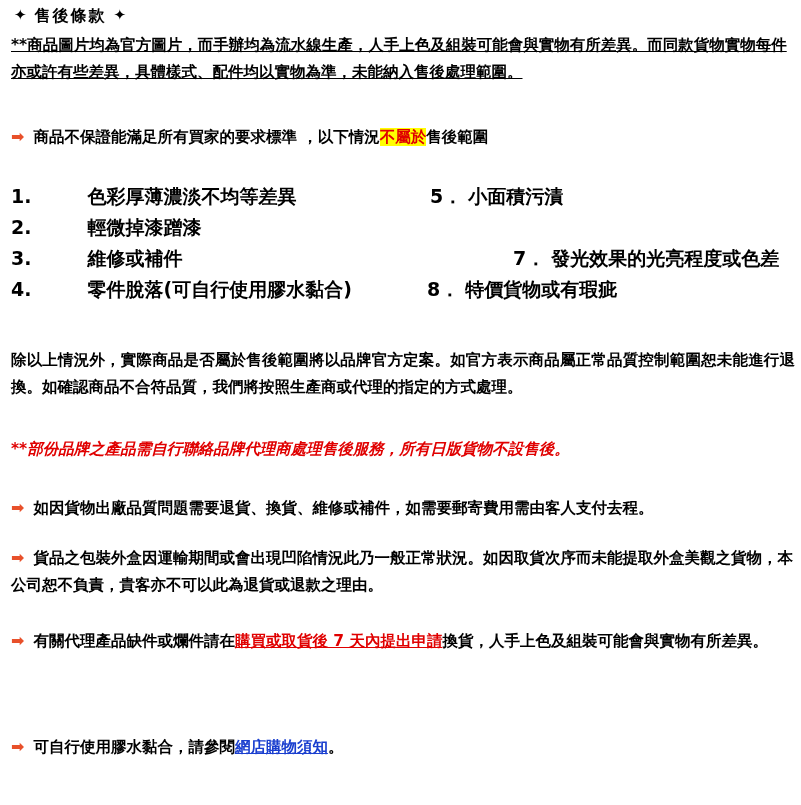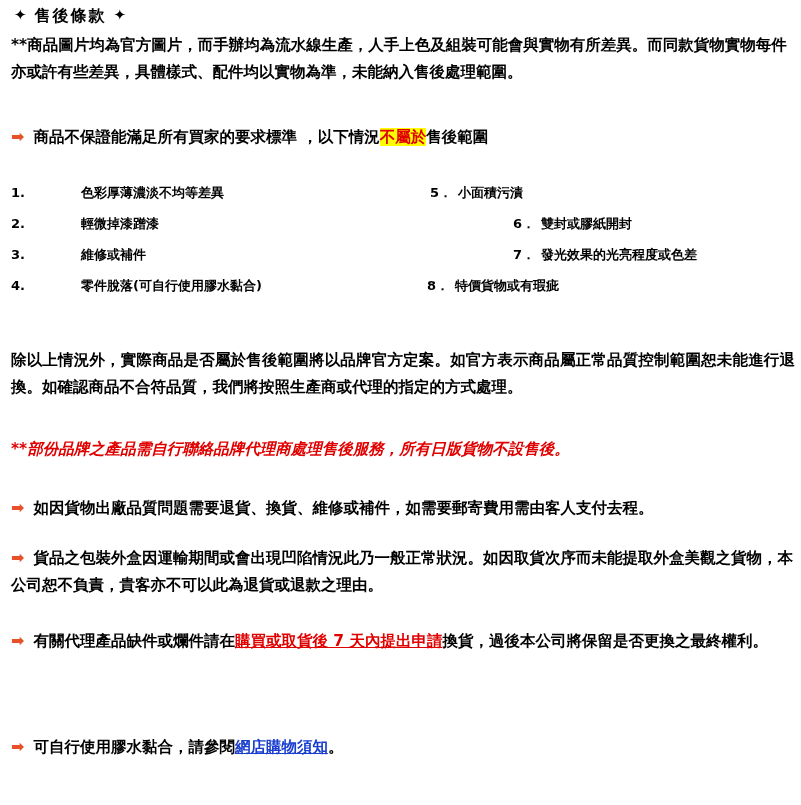--- a/index.html
+++ b/index.html
@@ -41,20 +41,21 @@
     position: absolute;
     font-size: 15.5px;
     line-height: 27px;
     font-weight: bold;
     color: #000;
   }
   .p-intro {
     left: 11px;
     top: 32px;
     width: 780px;
+    text-decoration: underline;
   }
   .arrow-line {
     position: absolute;
     font-size: 15.5px;
     font-weight: bold;
     line-height: 26px;
   }
   .arrow {
     color: #e8502a;
     font-size: 16px;
@@ -82,21 +83,21 @@
   }
   .list-wrap {
     position: absolute;
     left: 0;
     top: 178px;
     width: 801px;
     height: 130px;
   }
   .li {
     position: absolute;
-    font-size: 13px;
+    font-size: 19px;
     font-weight: bold;
     white-space: nowrap;
   }
   .li .num {
     display: inline-block;
     margin-right: 6px;
   }
   .p-block2 {
     left: 11px;
     top: 347px;
@@ -157,23 +158,20 @@
     <div class="li" style="left:11px; top:68px;">
       <span class="num">3.</span><span style="margin-left:50px;">維修或補件</span>
     </div>
     <div class="li" style="left:11px; top:99px;">
       <span class="num">4.</span><span style="margin-left:50px;">零件脫落(可自行使用膠水黏合)</span>
     </div>
 
     <div class="li" style="left:430px; top:6px;">
       <span class="num">5．</span><span>小面積污漬</span>
     </div>
-    <div class="li" style="left:513px; top:37px;">
-      <span class="num">6．</span><span>雙封或膠紙開封</span>
-    </div>
     <div class="li" style="left:513px; top:68px;">
       <span class="num">7．</span><span>發光效果的光亮程度或色差</span>
     </div>
     <div class="li" style="left:427px; top:99px;">
       <span class="num">8．</span><span>特價貨物或有瑕疵</span>
     </div>
   </div>
 
   <div class="para p-block2">除以上情況外，實際商品是否屬於售後範圍將以品牌官方定案。如官方表示商品屬正常品質控制範圍恕未能進行退換。如確認商品不合符品質，我們將按照生產商或代理的指定的方式處理。</div>
 
@@ -181,20 +179,20 @@
 
   <div class="para p-return">
     <span class="arrow">➡</span><span>如因貨物出廠品質問題需要退貨、換貨、維修或補件，如需要郵寄費用需由客人支付去程。</span>
   </div>
 
   <div class="para p-package">
     <span class="arrow">➡</span><span>貨品之包裝外盒因運輸期間或會出現凹陷情況此乃一般正常狀況。如因取貨次序而未能提取外盒美觀之貨物，本公司恕不負責，貴客亦不可以此為退貨或退款之理由。</span>
   </div>
 
   <div class="para p-agent">
-    <span class="arrow">➡</span><span>有關代理產品缺件或爛件請在</span><span class="red" style="text-decoration:underline;">購買或取貨後 7 天內提出申請</span><span>換貨，過後本公司將保留是否更換之最終權利。</span>
+    <span class="arrow">➡</span><span>有關代理產品缺件或爛件請在</span><span class="red" style="text-decoration:underline;">購買或取貨後 7 天內提出申請</span><span>換貨，人手上色及組裝可能會與實物有所差異。</span>
   </div>
 
   <div class="para p-more">
     <span class="arrow">➡</span><span>可自行使用膠水黏合，請參閱</span><span class="link">網店購物須知</span><span>。</span>
   </div>
 
 </div>
 
 </body></html>

